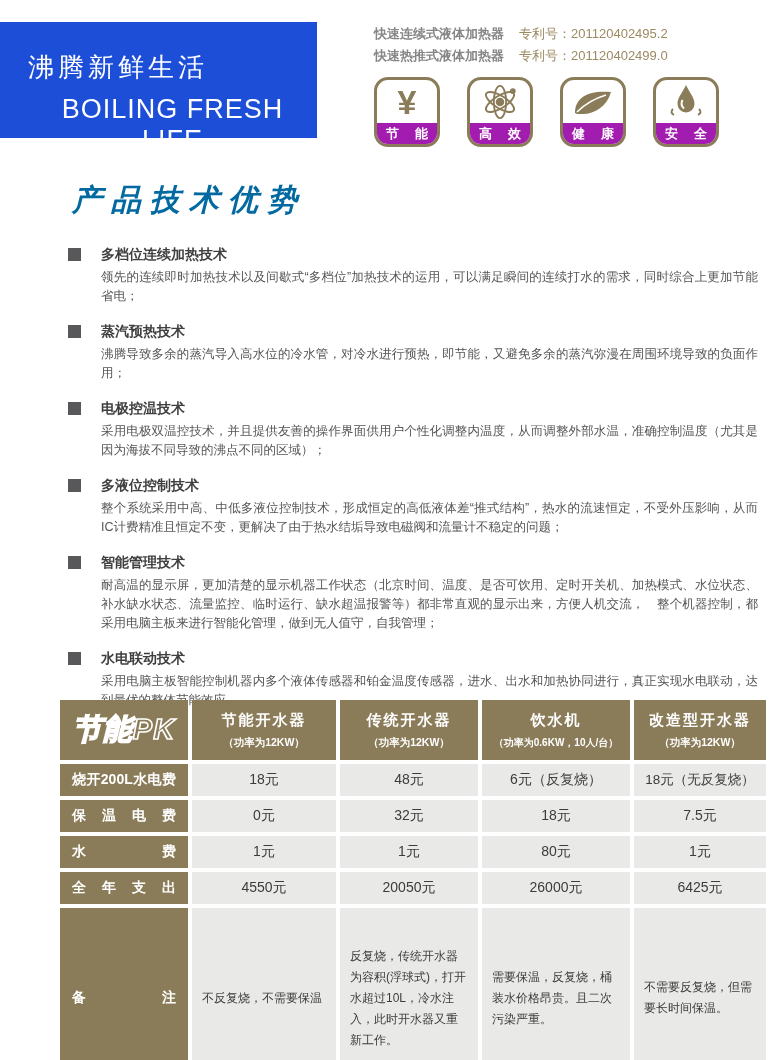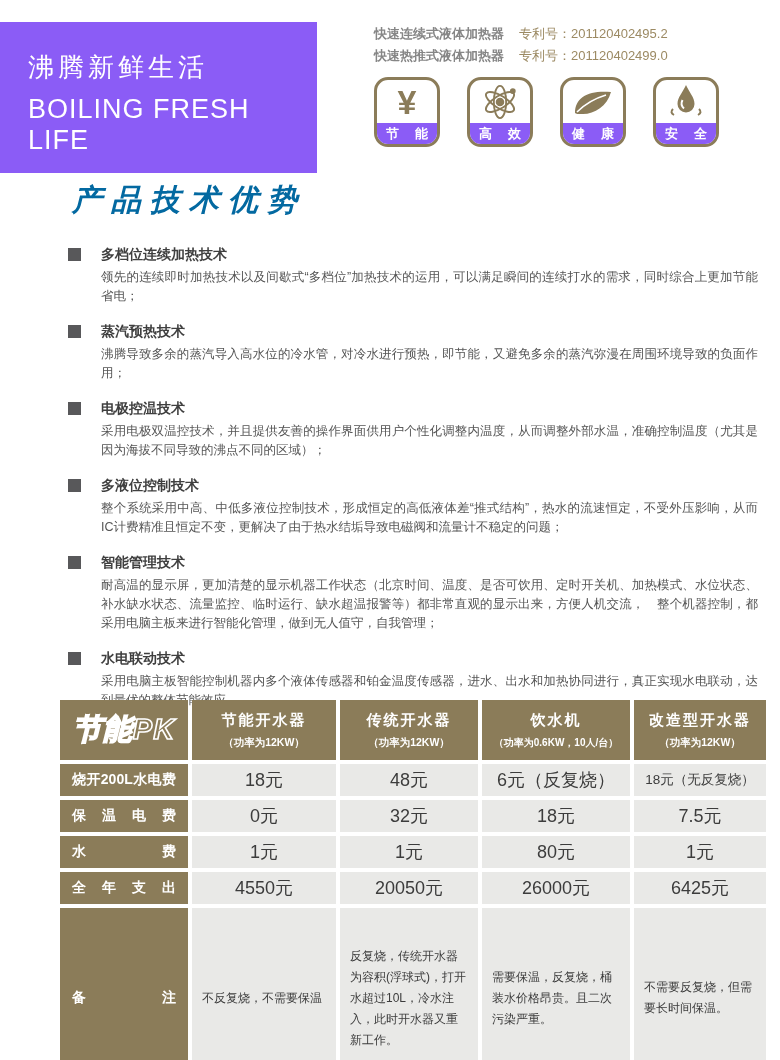--- a/index.html
+++ b/index.html
@@ -1,54 +1,54 @@
 <!DOCTYPE html>
 <html><head>
 <meta charset="utf-8">
 <style>
   html,body { margin:0; padding:0; }
   body { font-family: "Liberation Sans", "DejaVu Sans", sans-serif; background:#fff; }
   .page { position:relative; width:780px; height:1060px; background:#ffffff; overflow:hidden; }
 
   
-  .brand-box { position:absolute; left:0; top:22px; width:317px; height:151px;
-    background:#8b5cf6; color:#fff; box-sizing:border-box; padding:28px 0 12px 28px; }
+  .brand-box { position:absolute; left:0; top:22px; width:317px; height:116px;
+    background:#1d4ed8; color:#fff; box-sizing:border-box; padding:28px 0 12px 28px; }
   .brand-cn { font-size:26px; letter-spacing:4px; }
-  .brand-en { font-size:27px; margin-top:9px; letter-spacing:1px; }
+  .brand-en { font-size:27px; margin-top:9px; letter-spacing:1px;text-align:center; }
 
   .patents { position:absolute; left:374px; top:24px; font-size:13px; line-height:20px; white-space:nowrap; }
   .patent-line { margin-bottom:2px; }
   .p-product { color:#868686; margin-right:15px;font-weight:bold; }
   .p-label, .p-num { color:#9c8a63; }
 
   .badges { position:absolute; left:374px; top:77px; display:flex; gap:27px; }
   .badge { width:66px; height:70px; border:3px solid #8b7c59; border-radius:14px;
     background:#fff; box-sizing:border-box; display:flex; flex-direction:column; overflow:hidden; }
   .badge-glyph { flex:1; display:flex; align-items:center; justify-content:center; color:#8b7c59; }
   .yuan-glyph { font-size:34px; font-weight:bold; line-height:1; }
-  .badge-label { height:21px; background:#8b5cf6; color:#fff; font-weight:bold; font-size:13px;
+  .badge-label { height:21px; background:#a21caf; color:#fff; font-weight:bold; font-size:13px;
     line-height:21px; padding:0 9px; text-align:justify; text-align-last:justify; }
 
   
   .page-title { position:absolute; left:72px; top:180px; margin:0; font-size:30px; font-weight:bold;
     font-style:italic; color:#0369a1; letter-spacing:9px; }
 
   
   .sections { position:absolute; left:68px; top:246px; width:690px; }
   .section { position:relative; padding-left:33px; margin-bottom:17px; }
   .bullet { position:absolute; left:0; top:2px; width:13px; height:13px; background:#58585a; }
   .section-title { margin:0 0 4px 0; font-size:14px; font-weight:bold; color:#3f3f3f; }
   .section-body { margin:0; font-size:12.5px; color:#555555; line-height:19px; text-align:justify; }
 
   
   .pk-table { position:absolute; left:56px; top:696px; border-collapse:separate; border-spacing:4px;
     table-layout:fixed; }
   .pk-table td { box-sizing:border-box; vertical-align:middle; }
   .cell-brown { background:#8b7c59; color:#ffffff; text-align:center; }
-  .cell-data { background:#e9e9e7; color:#3c3c3c; text-align:center; font-size:18px; }
+  .cell-data { background:#e9e9e7; color:#3c3c3c; text-align:center; font-size:14px; }
   .hdr-row td { height:60px;text-align:center; }
   .corner-logo { font-size:29px; font-weight:bold; font-style:italic; color:#8b7c59;
     -webkit-text-stroke:1.6px #ffffff; letter-spacing:1px; }
   .hname { font-size:15px; font-weight:bold; letter-spacing:2px; }
   .hspec { font-size:10.5px; font-weight:bold; margin-top:6px; white-space:nowrap; overflow:hidden; }
   .data-row td { height:32px; }
   .row-label { font-size:14px; font-weight:bold; padding:3px 12px; text-align:justify; text-align-last:justify; }
   .ratio-row td { height:32px; }
   .ratio-value { font-size:26px; font-weight:bold; letter-spacing:2px; }
   .notes-row td { height:180px; }

